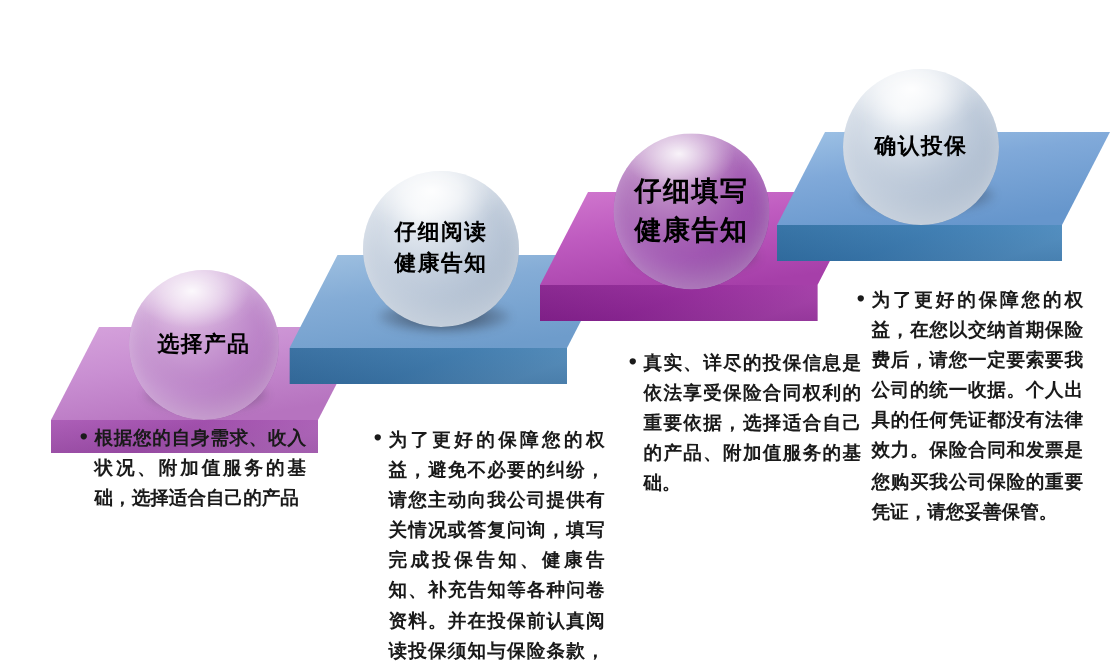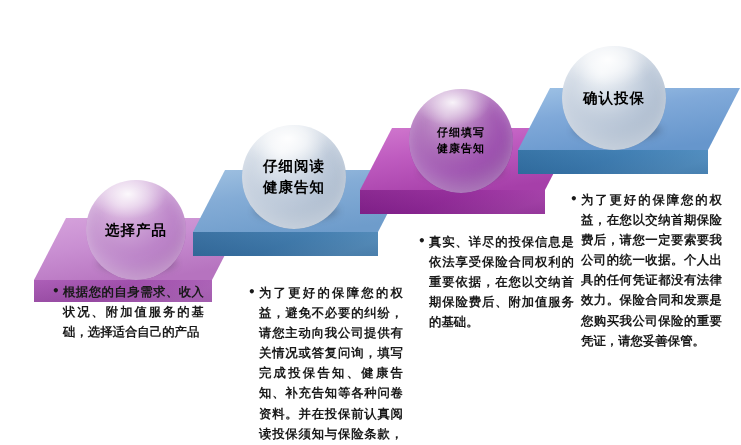--- a/index.html
+++ b/index.html
@@ -190,21 +190,21 @@
           <stop offset="100%" stop-color="#2f6493"></stop>
         </linearGradient>
       </defs>
       <polygon points="32,0 217,0 185,62 0,62" fill="url(#s2top)"></polygon>
       <polygon points="0,62 185,62 185,86 0,86" fill="url(#s2front)"></polygon>
       <polygon points="0,62 0,86 30,86 32,0" fill="none"></polygon>
       <polygon points="0,62 185,62 185,86 0,86" fill="url(#s2side)" opacity="0.45"></polygon>
     </svg>
   </div>
   <div class="orb-shadow" style="left:252px; top:200px; width:88px; height:22px;"></div>
-  <div class="orb orb-blue" style="left:242px; top:125px; width:104px; height:104px; font-size:14.5px;">
+  <div class="orb orb-blue" style="left:242px; top:114px; width:104px; height:104px; font-size:14.5px;">
     <span class="line">仔细阅读</span>
     <span class="line">健康告知</span>
   </div>
   <div class="blurb" style="left:248px; top:283px; width:155px;">
     <span class="dot">•</span>
     <span class="txt">为了更好的保障您的权益，避免不必要的纠纷，请您主动向我公司提供有关情况或答复问询，填写完成投保告知、健康告知、补充告知等各种问卷资料。并在投保前认真阅读投保须知与保险条款，了解保险责任和责任免除。</span>
   </div>
 
   <div class="step" style="left:360px; top:128px; width:217px; height:112px;">
     <svg class="slab" viewBox="0 0 217 112" preserveAspectRatio="none">
@@ -223,27 +223,27 @@
           <stop offset="0%" stop-color="#a23ba6"></stop>
           <stop offset="100%" stop-color="#7c1f85"></stop>
         </linearGradient>
       </defs>
       <polygon points="32,0 217,0 185,62 0,62" fill="url(#s3top)"></polygon>
       <polygon points="0,62 185,62 185,86 0,86" fill="url(#s3front)"></polygon>
       <polygon points="0,62 185,62 185,86 0,86" fill="url(#s3side)" opacity="0.45"></polygon>
     </svg>
   </div>
   <div class="orb-shadow" style="left:418px; top:160px; width:88px; height:22px;"></div>
-  <div class="orb orb-magenta" style="left:409px; top:89px; width:104px; height:104px; font-size:11px;">
+  <div class="orb orb-magenta" style="left:409px; top:89px; width:104px; height:104px; font-size:18px;">
     <span class="line">仔细填写</span>
     <span class="line">健康告知</span>
   </div>
   <div class="blurb" style="left:418px; top:232px; width:156px;">
     <span class="dot">•</span>
-    <span class="txt">真实、详尽的投保信息是依法享受保险合同权利的重要依据，在您以交纳首期保险费后、附加值服务的基础。</span>
+    <span class="txt">真实、详尽的投保信息是依法享受保险合同权利的重要依据，选择适合自己的产品、附加值服务的基础。</span>
   </div>
 
   <div class="step" style="left:518px; top:88px; width:222px; height:112px;">
     <svg class="slab" viewBox="0 0 222 112" preserveAspectRatio="none">
       <defs>
         <linearGradient id="s4top" x1="0.1" y1="0" x2="0.6" y2="1">
           <stop offset="0%" stop-color="#9cc0e4"></stop>
           <stop offset="40%" stop-color="#80a9d9"></stop>
           <stop offset="100%" stop-color="#6696cc"></stop>
         </linearGradient>

